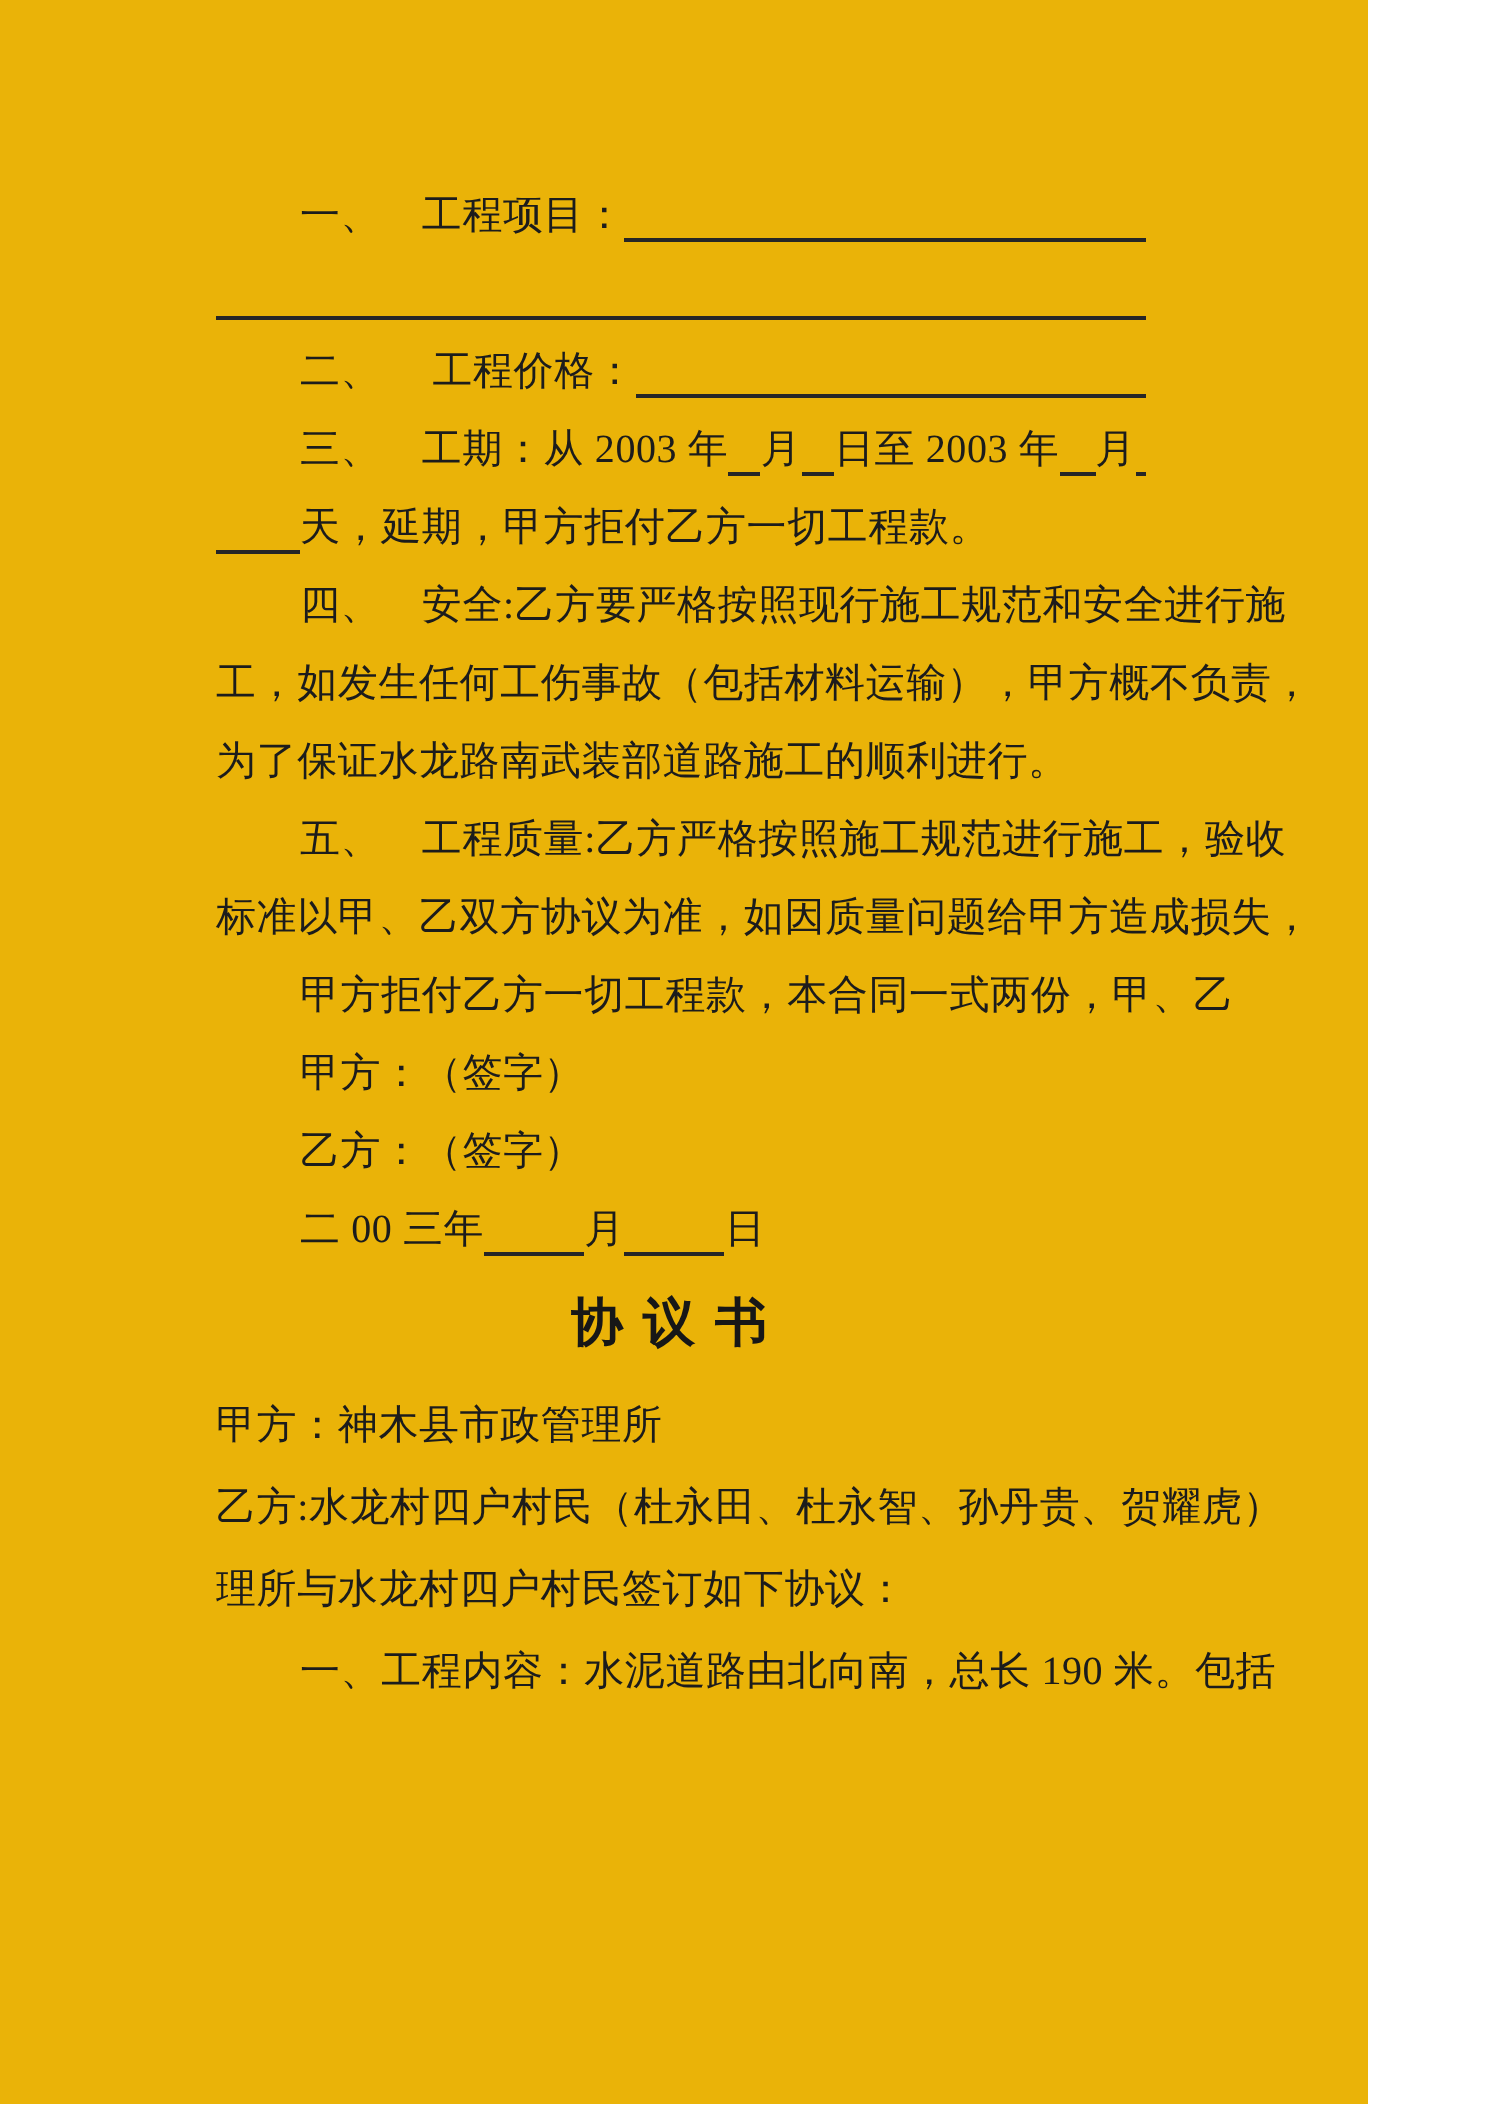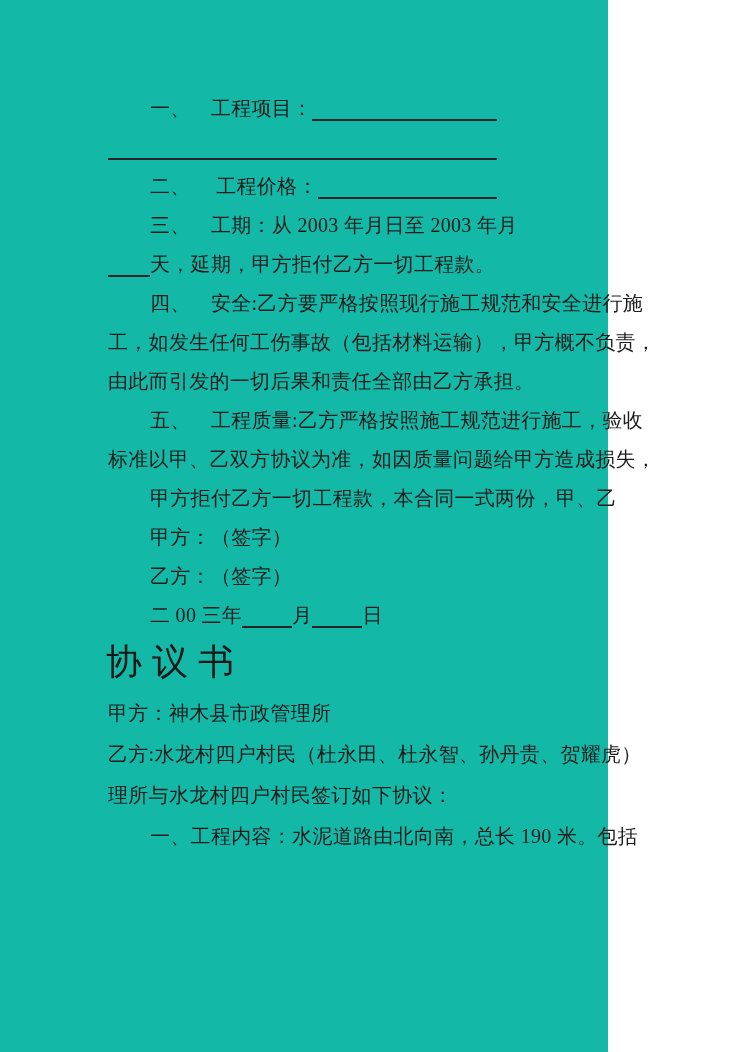--- a/index.html
+++ b/index.html
@@ -9,24 +9,25 @@
   }
   body {
     width: 744px;
     height: 1052px;
     font-family: "Liberation Serif", "DejaVu Serif", serif;
     color: #1c1c1c;
     overflow: hidden;
   }
   .page {
     box-sizing: border-box;
-    width: 608px;
+    width: 684px;
     height: 1052px;
     padding: 89px 111px 0 108px;
-    background: #14b8a6;
+    background: #eab308;
+    text-align: center;
   }
   
   .line {
     display: flex;
     align-items: baseline;
     height: 39px;
     line-height: 39px;
     font-size: 20px;
     letter-spacing: 0.3px;
     white-space: pre;
@@ -42,41 +43,41 @@
   .blank {
     display: inline-block;
     align-self: flex-end;
     height: 14px;
     margin-bottom: 7px;
     border-bottom: 2px solid #262626;
   }
   .blank.fill { flex: 1 1 auto; }
   
   .doc-heading {
-    font-size: 36px;
-    font-weight: normal;
+    font-size: 26px;
+    font-weight: bold;
     line-height: 46px;
     letter-spacing: 10px;
     margin: 4px 0 8px -2px;
     color: #171717;
   }
 </style>
 </head>
 <body>
 
 <div class="page">
   <div class="sectionA">
       <div class="line indent"><span>一、　工程项目：</span><span class="blank fill"></span></div>
       <div class="line"><span class="blank fill"></span></div>
       <div class="line indent"><span>二、　 工程价格：</span><span class="blank fill"></span></div>
       <div class="line indent"><span>三、　工期：从 2003 年</span><span class="blank" style="width: 38px;"></span><span>月</span><span class="blank" style="width: 38px;"></span><span>日至 2003 年</span><span class="blank" style="width: 42px;"></span><span>月</span><span class="blank" style="width: 12px;"></span></div>
       <div class="line"><span class="blank" style="width: 42px;"></span><span>天，延期，甲方拒付乙方一切工程款。</span></div>
       <div class="line indent"><span>四、　安全:乙方要严格按照现行施工规范和安全进行施</span></div>
       <div class="line"><span>工，如发生任何工伤事故（包括材料运输），甲方概不负责，</span></div>
-      <div class="line"><span>由此而引发的一切后果和责任全部由乙方承担。</span></div>
+      <div class="line"><span>为了保证水龙路南武装部道路施工的顺利进行。</span></div>
       <div class="line indent"><span>五、　工程质量:乙方严格按照施工规范进行施工，验收</span></div>
       <div class="line"><span>标准以甲、乙双方协议为准，如因质量问题给甲方造成损失，</span></div>
       <div class="line indent"><span>甲方拒付乙方一切工程款，本合同一式两份，甲、乙</span></div>
       <div class="line indent"><span>甲方：（签字）</span></div>
       <div class="line indent"><span>乙方：（签字）</span></div>
       <div class="line indent"><span>二 00 三年</span><span class="blank" style="width: 50px;"></span><span>月</span><span class="blank" style="width: 50px;"></span><span>日</span></div>
     </div>
   <div class="doc-heading">协议书</div>
   <div class="sectionB">
       <div class="line"><span>甲方：神木县市政管理所</span></div>

